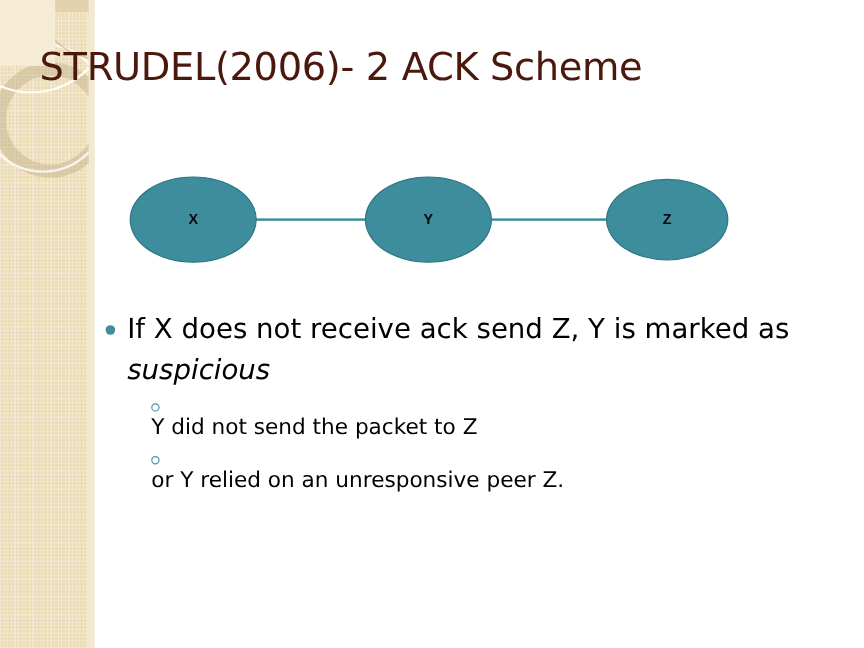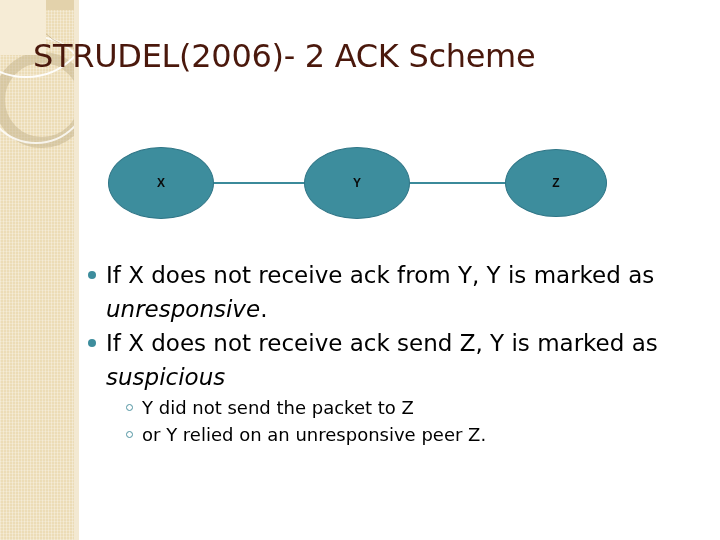--- a/index.html
+++ b/index.html
@@ -177,20 +177,21 @@
     flex: 1 1 auto;
   }
   .sub-block {
     margin-left: 16px;
   }
   .bullet-l2 {
     font-size: 18px;
     line-height: 27px;
     color: #000000;
     margin-left: 22px;
+    flex-direction: column;
   }
   .bullet-l2 .ring {
     flex: 0 0 auto;
     width: 7px;
     height: 7px;
     border-radius: 50%;
     border: 1.4px solid #4f93a1;
     box-sizing: border-box;
     margin: 10px 9px 0 0;
   }
@@ -229,24 +230,20 @@
     <div class="node" style="left:304px; top:147px; width:106px; height:72px;">
       <span>Y</span>
     </div>
     <div class="node" style="left:505px; top:149px; width:102px; height:68px;">
       <span>Z</span>
     </div>
   </div>
 
   <div class="body">
 
-    <div class="bullet-row bullet-l1">
-      <span class="dot"></span>
-      <span class="txt"><span>If X does not receive ack from Y, Y is marked as </span><span class="it">unresponsive</span><span>.</span></span>
-    </div>
 
     <div class="bullet-row bullet-l1">
       <span class="dot"></span>
       <span class="txt"><span>If X does not receive ack send Z, Y is marked as </span><span class="it">suspicious</span><span></span></span>
     </div>
 
     <div class="sub-block">
       <div class="bullet-row bullet-l2">
         <span class="ring"></span>
         <span class="txt">Y did not send the packet to Z</span>

